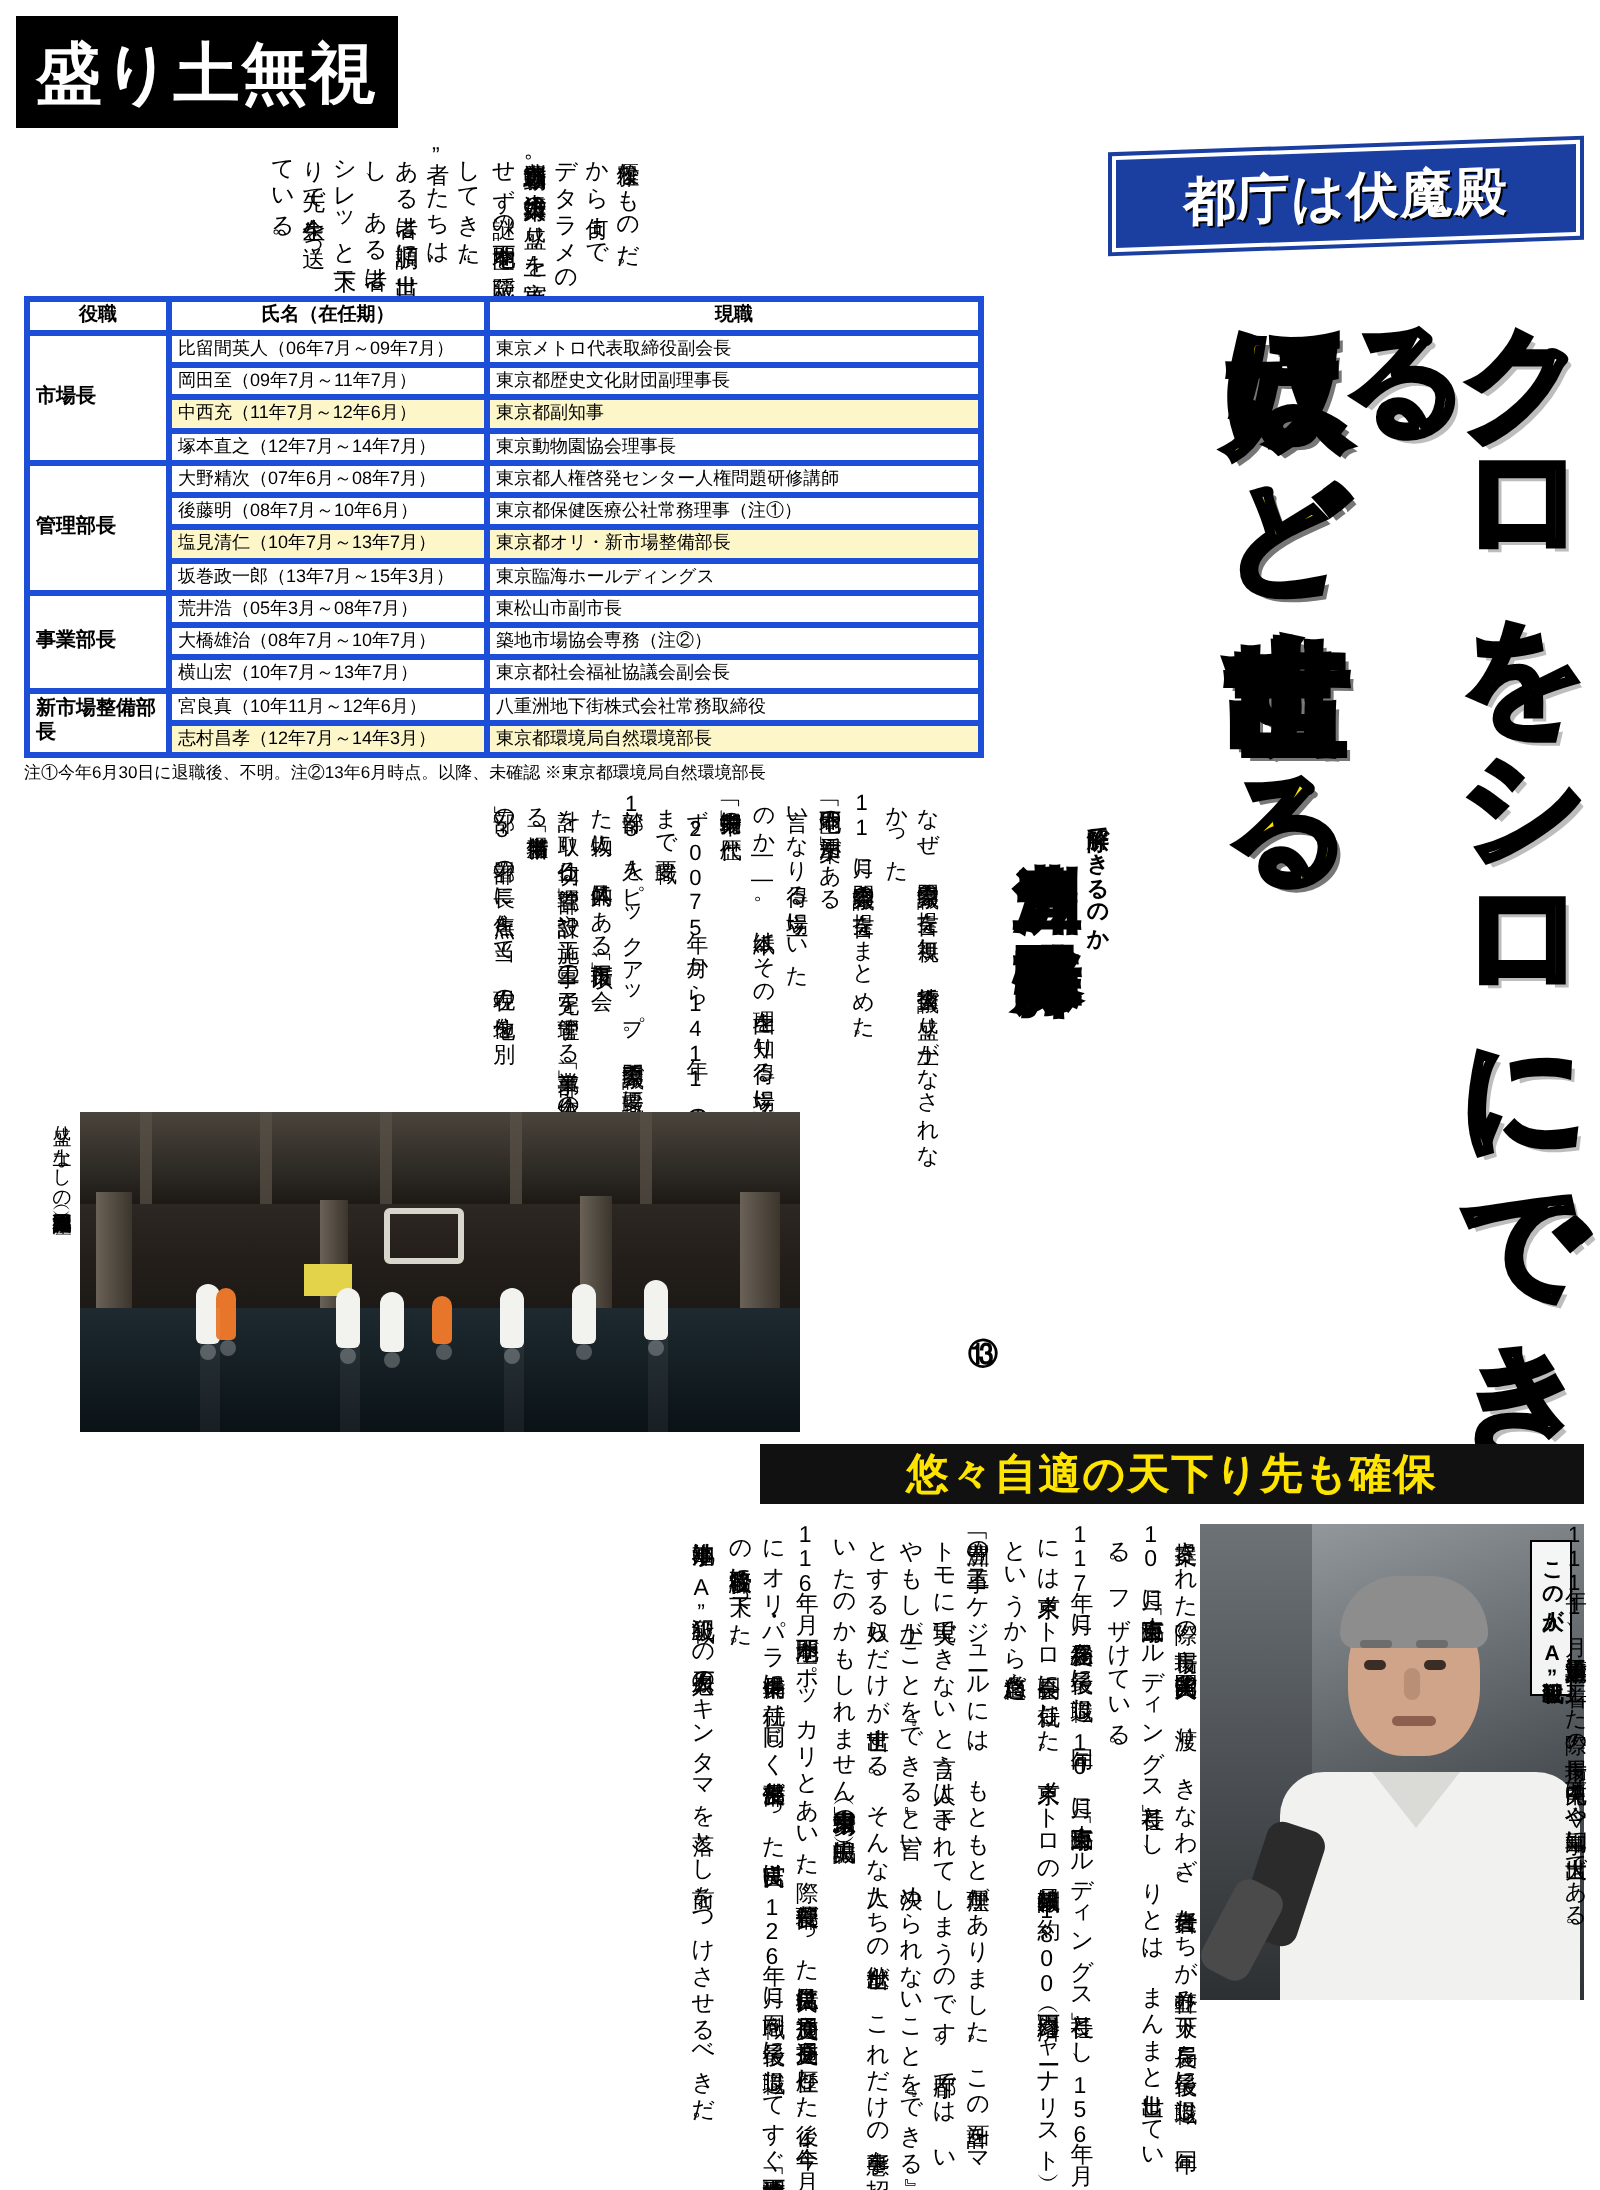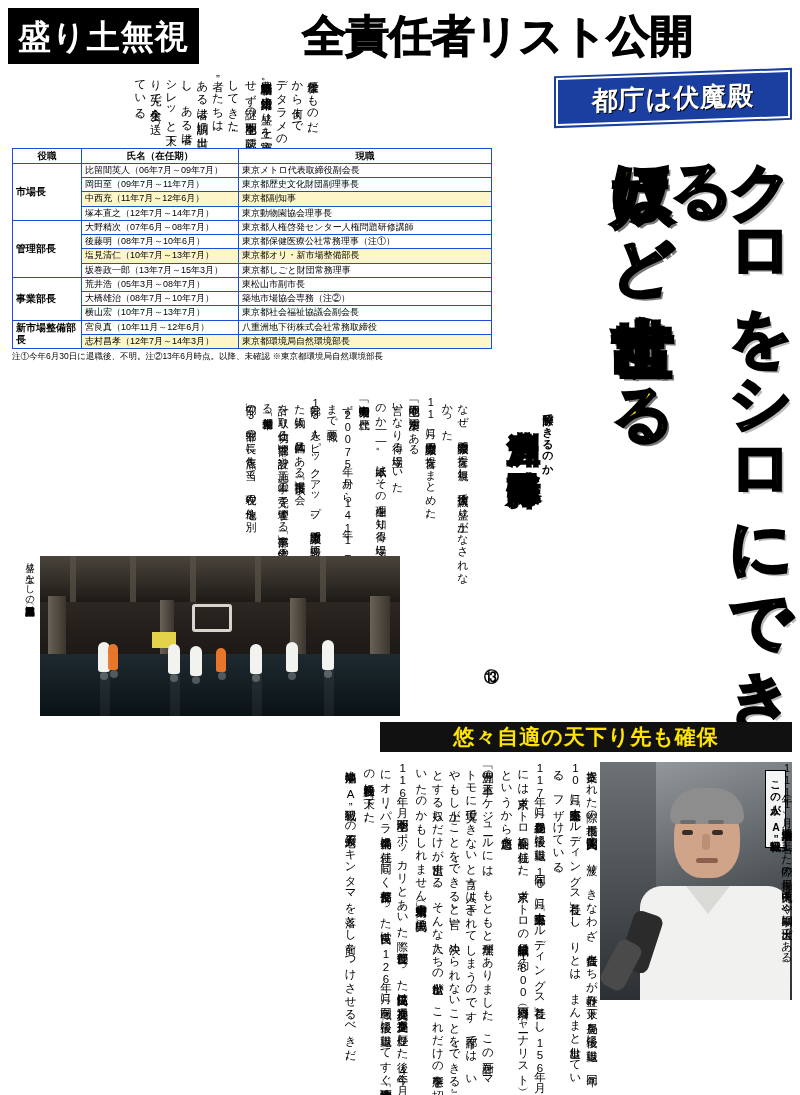--- a/index.html
+++ b/index.html
@@ -108,21 +108,21 @@
     top: 148px;
     width: 480px;
   }
   table.roster {
     border-collapse: collapse;
     width: 480px;
     font-size: 9px;
     background: #fff;
   }
   table.roster th, table.roster td {
-    border: 1px solid #1d4ed8;
+    border: 3px solid #1d4ed8;
     padding: 1px 3px;
     line-height: 1.25;
     vertical-align: middle;
     margin-top: 28px;
   }
   table.roster th {
     background: #ffffff;
     font-weight: bold;
     text-align: center;
     font-size: 9.5px;
@@ -372,21 +372,20 @@
     color: #000;
   }
 </style>
 </head>
 <body>
 
 <div class="page">
 
   <div class="headline-bar">
     <div class="headline-kicker">盛り土無視</div>
-    <div class="headline-main">全責任者リスト公開</div>
   </div>
 
   <div class="lead">
     <div class="lead-col">優雅なものだ。何から何までデタラメの豊洲新市場騒動。土壌汚染対策の盛り土を実施せず謎の地下空間を隠蔽</div>
     <div class="lead-col">してきた“共犯者”たちは、ある者は順調に出世し、ある者はシレッと天下り先で余生を送っている。</div>
   </div>
 
   <div class="sub-badge">
     <span>都庁は伏魔殿</span>
   </div>
@@ -437,21 +436,21 @@
           <tr>
             <td class="name">後藤明（08年7月～10年6月）</td>
             <td class="post">東京都保健医療公社常務理事（注①）</td>
           </tr>
           <tr class="hl">
             <td class="name">塩見清仁（10年7月～13年7月）</td>
             <td class="post">東京都オリ・新市場整備部長</td>
           </tr>
           <tr>
             <td class="name">坂巻政一郎（13年7月～15年3月）</td>
-            <td class="post">東京都しごと財団常務理事</td>
+            <td class="post">東京臨海ホールディングス</td>
           </tr>
           <tr>
             <td class="role" rowspan="3">事業部長</td>
             <td class="name">荒井浩（05年3月～08年7月）</td>
             <td class="post">東松山市副市長</td>
           </tr>
           <tr>
             <td class="name">大橋雄治（08年7月～10年7月）</td>
             <td class="post">築地市場協会専務（注②）</td>
           </tr>

